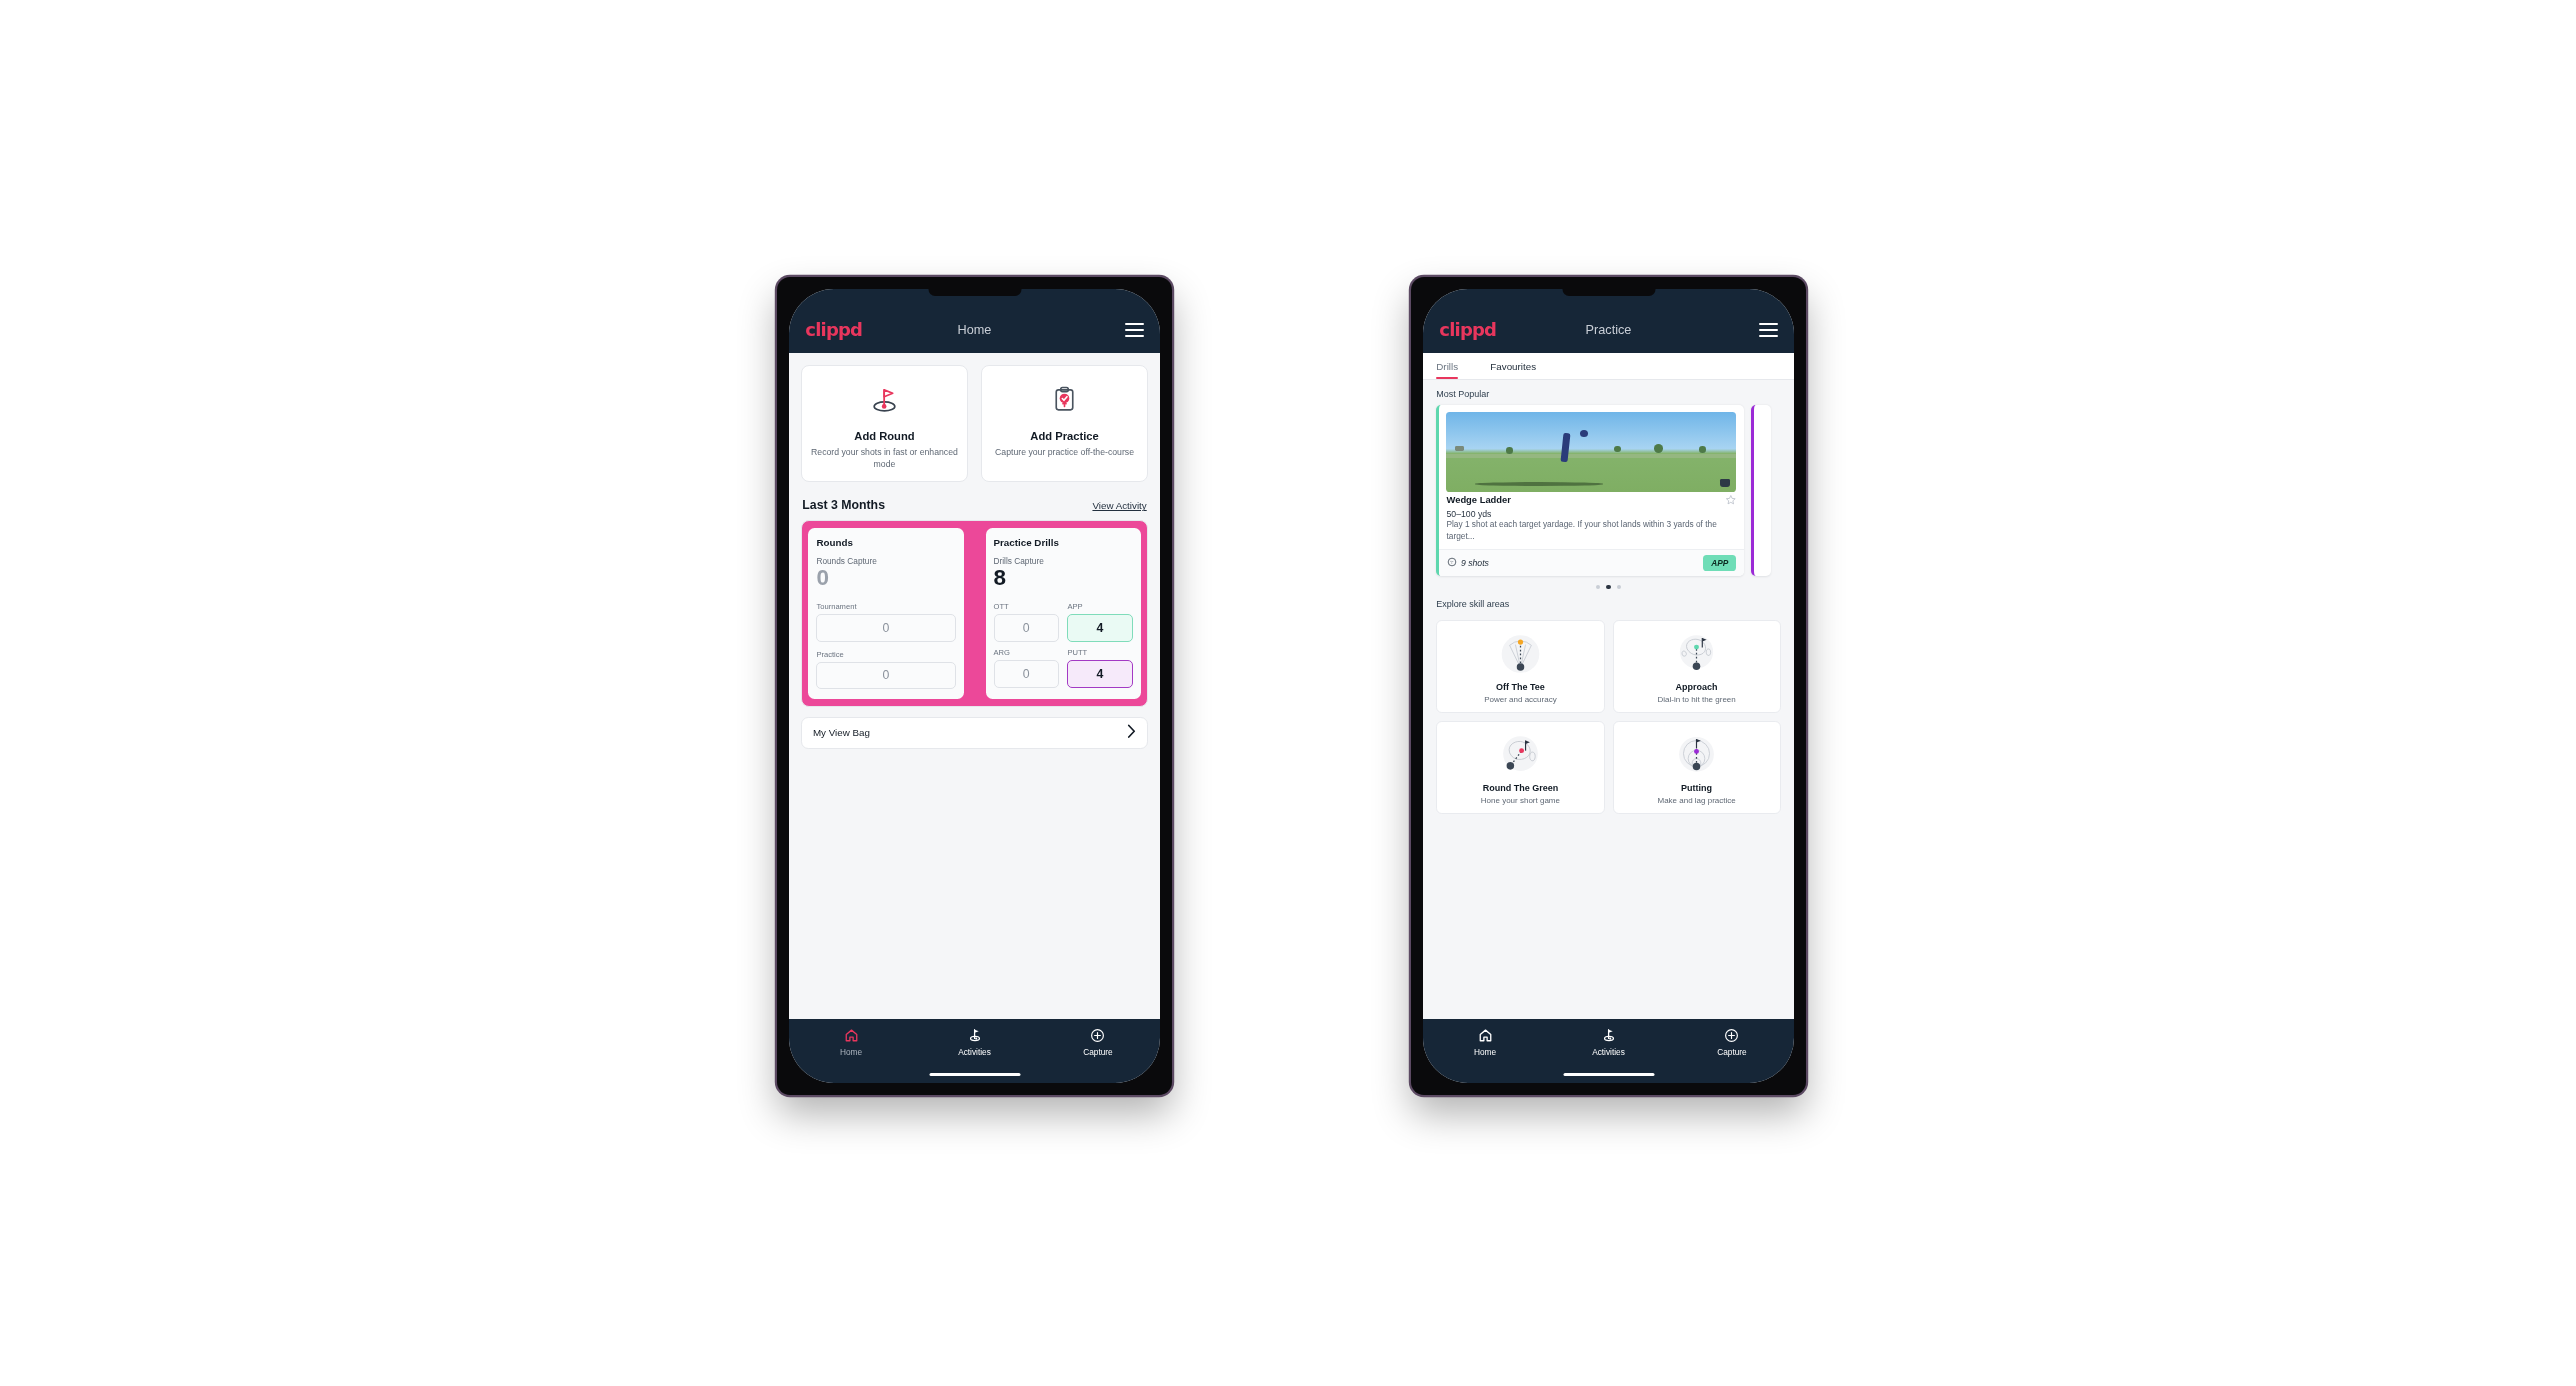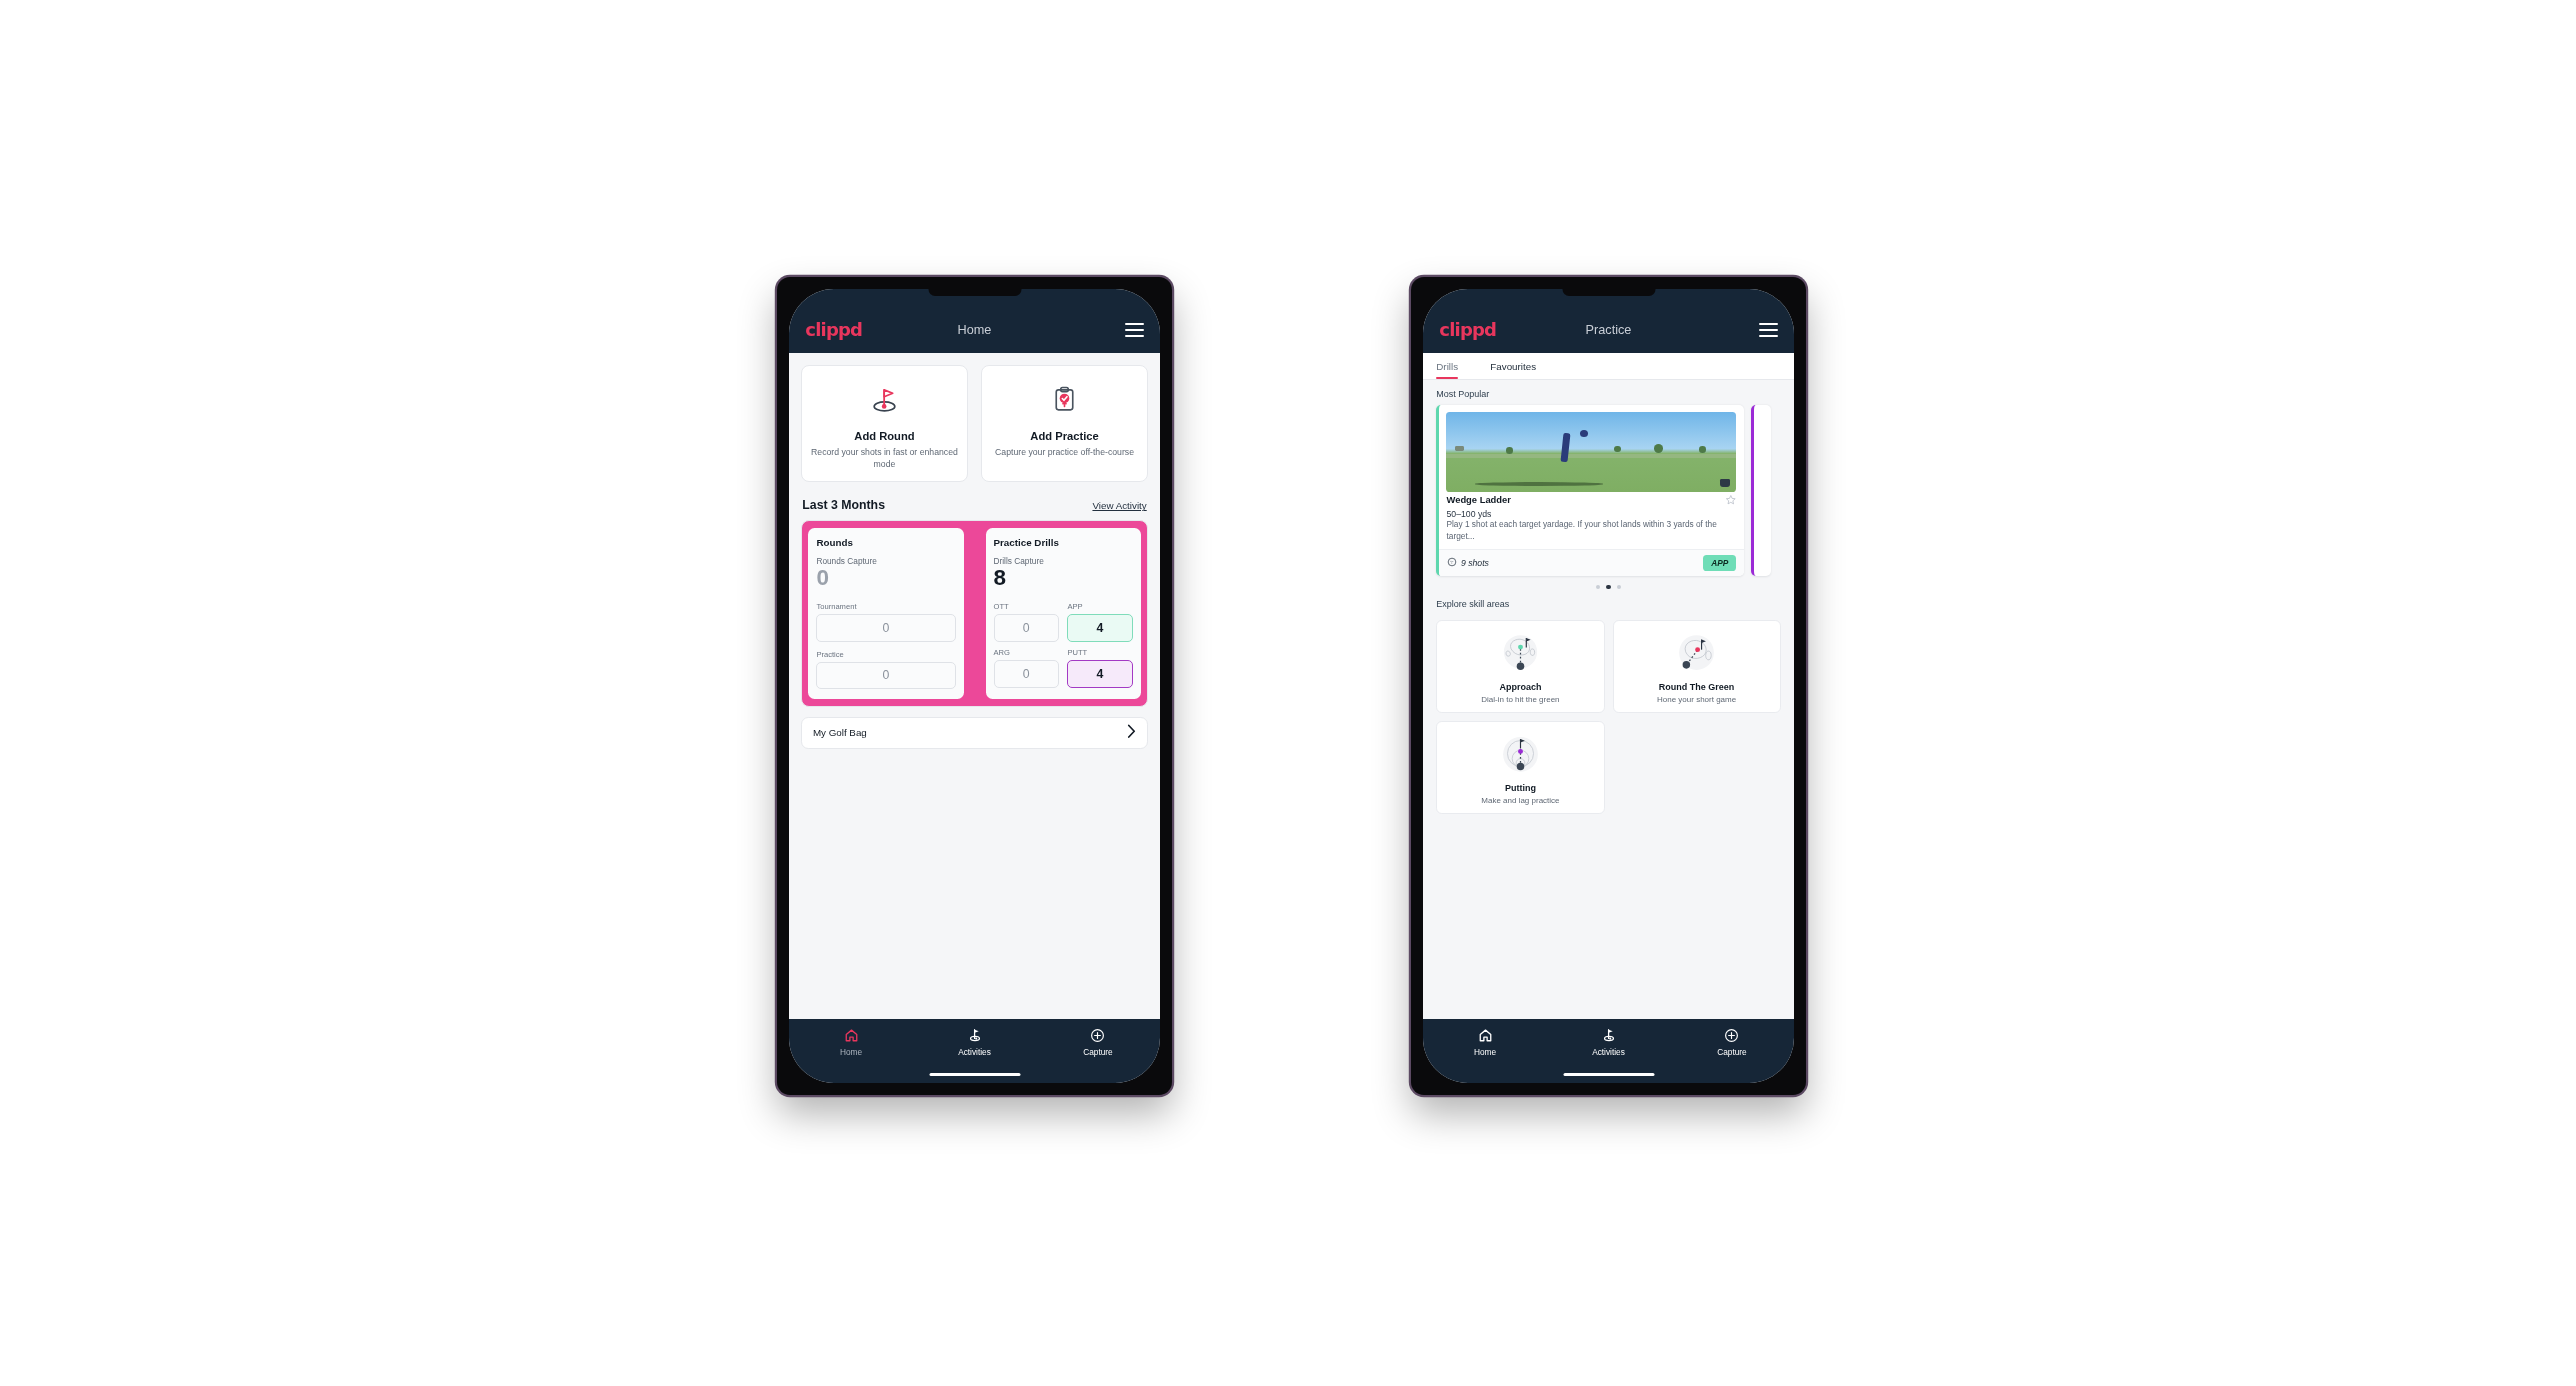--- a/index.html
+++ b/index.html
@@ -335,21 +335,21 @@
               <div>
                 <div class="field-label">PUTT</div>
                 <div class="field-box sm acc-putt">4</div>
               </div>
             </div>
           </div>
 
         </div>
 
         <div class="bag-row">
-          <div class="bag-label">My Golf Bag</div>
+          <div class="bag-label">My View Bag</div>
           <div class="chev">
             <svg width="9.4" height="14.5" viewBox="0 0 13 20">
                 <path d="M2.5 2 L10 10 L2.5 18" fill="none" stroke="#121a24" stroke-width="2.3" stroke-linecap="round" stroke-linejoin="round"></path>
               </svg>
           </div>
         </div>
 
       </div>
 
       <div class="bottomnav">
@@ -462,20 +462,35 @@
         <div class="dots">
           <span class="dot"></span>
           <span class="dot on"></span>
           <span class="dot"></span>
         </div>
 
         <div class="p2-sec-label">Explore skill areas</div>
 
         <div class="skill-grid">
 
+          <div class="skill-card">
+            <div class="skill-ic">
+              <svg width="45" height="42" viewBox="0 0 62 58">
+                <circle cx="31" cy="29" r="26" fill="#f3f4f6"></circle>
+                <path d="M31 48 L16 17 A22 22 0 0 1 46 17 Z" fill="none" stroke="#c3c8cf" stroke-width="1.1"></path>
+                <line x1="31" y1="48" x2="24" y2="16" stroke="#c3c8cf" stroke-width="1.1"></line>
+                <line x1="31" y1="48" x2="38" y2="16" stroke="#c3c8cf" stroke-width="1.1"></line>
+                <line x1="31" y1="47" x2="31" y2="13" stroke="#3b4654" stroke-width="1.7" stroke-dasharray="2.4 3"></line>
+                <circle cx="31" cy="12.5" r="3.6" fill="#f5a623"></circle>
+                <circle cx="31" cy="47" r="5.2" fill="#3b4654"></circle>
+              </svg>
+            </div>
+            <div class="skill-title">Off The Tee</div>
+            <div class="skill-sub">Power and accuracy</div>
+          </div>
 
           <div class="skill-card">
             <div class="skill-ic">
               <svg width="45" height="42" viewBox="0 0 62 58">
                 <circle cx="31" cy="26" r="23" fill="#f3f4f6"></circle>
                 <path d="M18 22 C14 12 26 7 33 9 C42 11 46 20 42 26 C38 32 24 33 18 22 Z" fill="none" stroke="#c3c8cf" stroke-width="1.2"></path>
                 <path d="M14 25 C10 24 10 32 14 32 C18 32 18 26 14 25 Z" fill="none" stroke="#c3c8cf" stroke-width="1.2"></path>
                 <path d="M48 22 C44 21 43 30 47 31 C51 32 52 23 48 22 Z" fill="none" stroke="#c3c8cf" stroke-width="1.2"></path>
                 <line x1="31" y1="46" x2="31" y2="20" stroke="#3b4654" stroke-width="1.7" stroke-dasharray="2.4 3"></line>
                 <circle cx="31" cy="19.5" r="3.4" fill="#5ed7ae"></circle>

